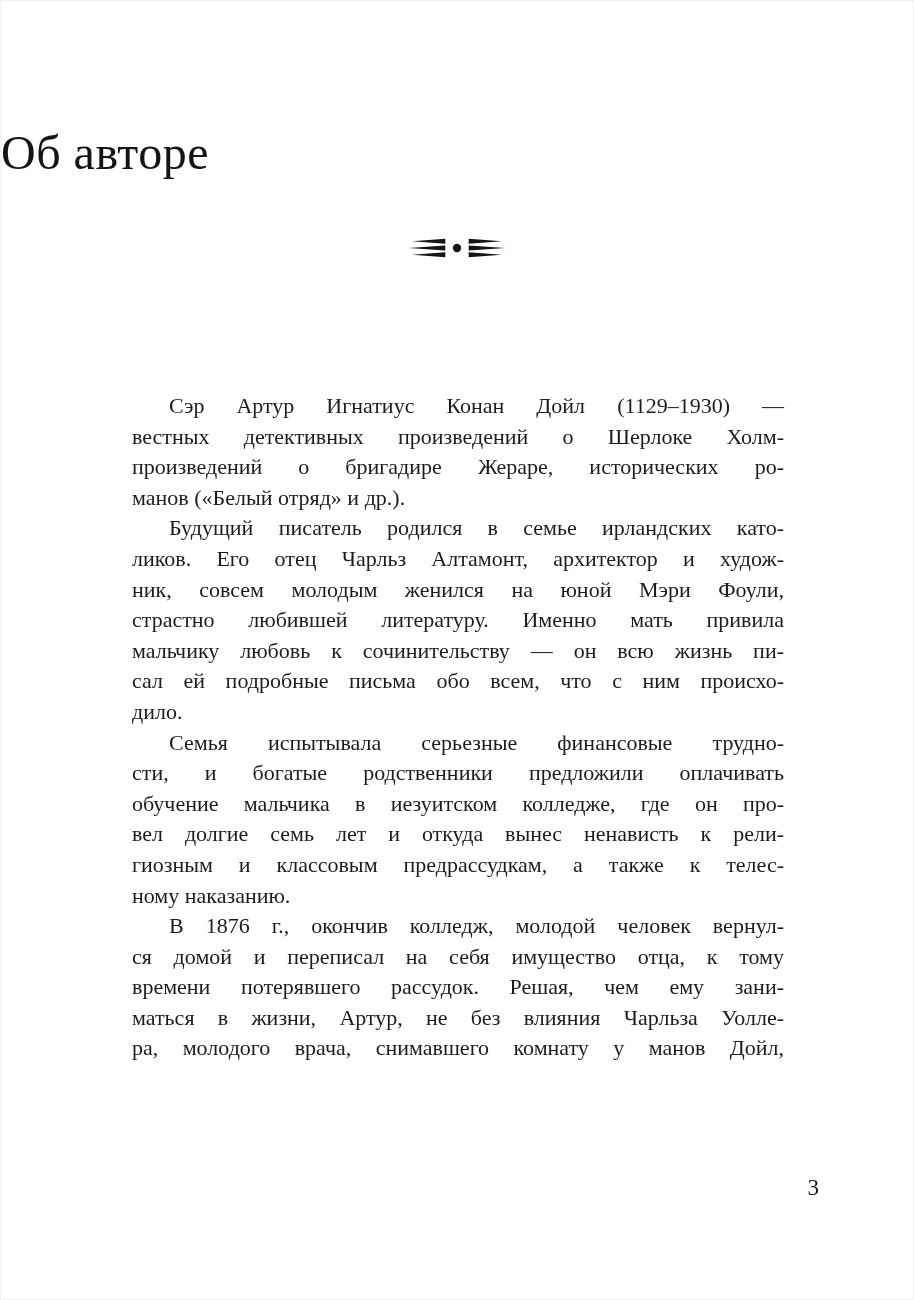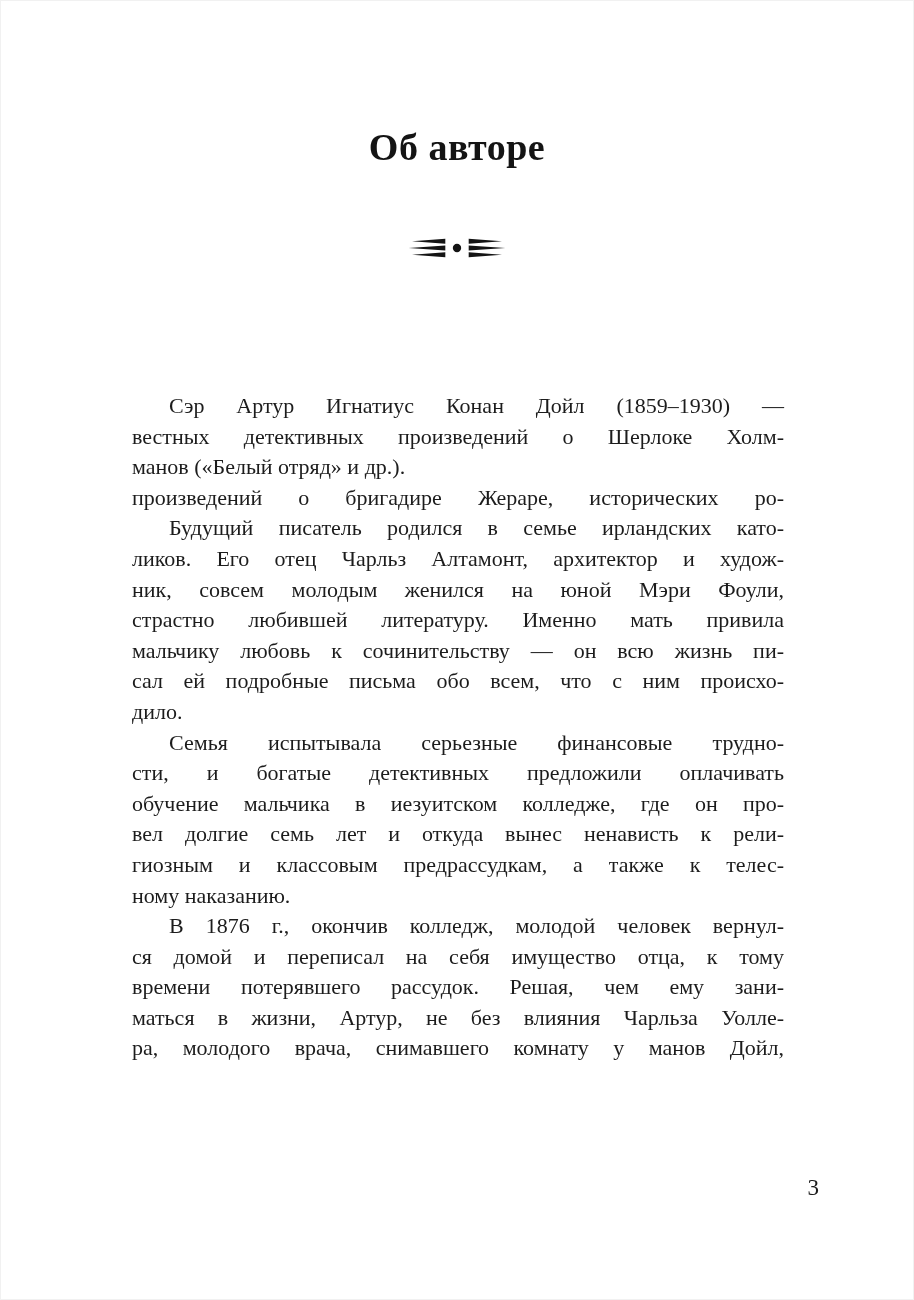--- a/index.html
+++ b/index.html
@@ -16,23 +16,23 @@
     border: 1px solid #f1f1f1;
     font-family: "Liberation Serif", "DejaVu Serif", serif;
     color: #1c1c1c;
     overflow: hidden;
   }
   .title {
     position: absolute;
     top: 124px;
     left: 0;
     right: 0;
-    text-align: center;
-    font-size: 38px;
-    font-weight: 700;
+    text-align: left;
+    font-size: 48px;
+    font-weight: 400;
     letter-spacing: 0.5px;
     color: #141414;
   }
   .ornament-wrap {
     position: absolute;
     top: 234px;
     left: 0;
     right: 0;
     text-align: center;
   }
@@ -92,37 +92,37 @@
 
         <path d="M114 5 L74 2 L74 8 Z"></path>
         <path d="M118 13 L74 10 L74 16 Z"></path>
         <path d="M114 21 L74 18 L74 24 Z"></path>
       </g>
     </svg>
   </div>
 
   <div class="body-text">
       <div class="paragraph">
-        <div class="line first">Сэр Артур Игнатиус Конан Дойл (1859–1930) —</div>
+        <div class="line first">Сэр Артур Игнатиус Конан Дойл (1129–1930) —</div>
         <div class="line">вестных детективных произведений о Шерлоке Холм-</div>
+        <div class="line">произведений о бригадире Жераре, исторических ро-</div>
         <div class="line last">манов («Белый отряд» и др.).</div>
-        <div class="line">произведений о бригадире Жераре, исторических ро-</div>
       </div>
       <div class="paragraph">
         <div class="line first">Будущий писатель родился в семье ирландских като-</div>
         <div class="line">ликов. Его отец Чарльз Алтамонт, архитектор и худож-</div>
         <div class="line">ник, совсем молодым женился на юной Мэри Фоули,</div>
         <div class="line">страстно любившей литературу. Именно мать привила</div>
         <div class="line">мальчику любовь к сочинительству — он всю жизнь пи-</div>
         <div class="line">сал ей подробные письма обо всем, что с ним происхо-</div>
         <div class="line last">дило.</div>
       </div>
       <div class="paragraph">
         <div class="line first">Семья испытывала серьезные финансовые трудно-</div>
-        <div class="line">сти, и богатые детективных предложили оплачивать</div>
+        <div class="line">сти, и богатые родственники предложили оплачивать</div>
         <div class="line">обучение мальчика в иезуитском колледже, где он про-</div>
         <div class="line">вел долгие семь лет и откуда вынес ненависть к рели-</div>
         <div class="line">гиозным и классовым предрассудкам, а также к телес-</div>
         <div class="line last">ному наказанию.</div>
       </div>
       <div class="paragraph">
         <div class="line first">В 1876 г., окончив колледж, молодой человек вернул-</div>
         <div class="line">ся домой и переписал на себя имущество отца, к тому</div>
         <div class="line">времени потерявшего рассудок. Решая, чем ему зани-</div>
         <div class="line">маться в жизни, Артур, не без влияния Чарльза Уолле-</div>

